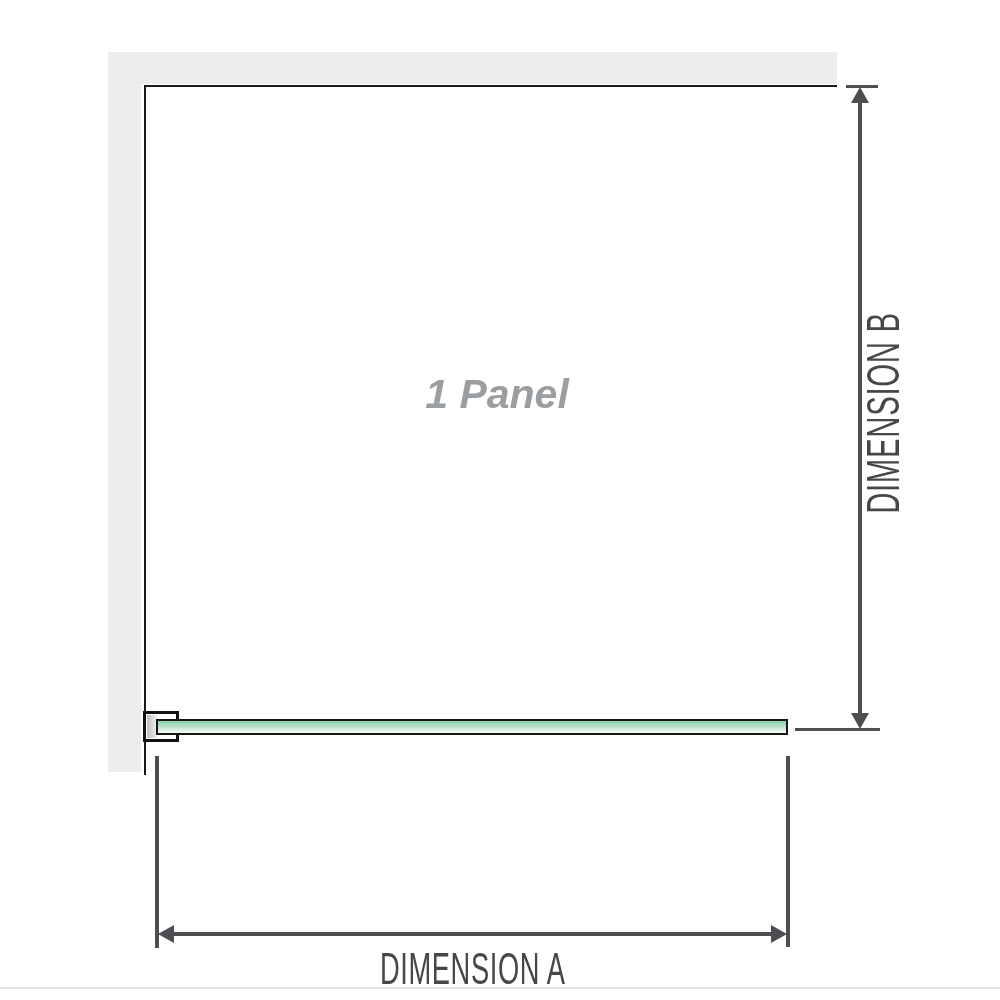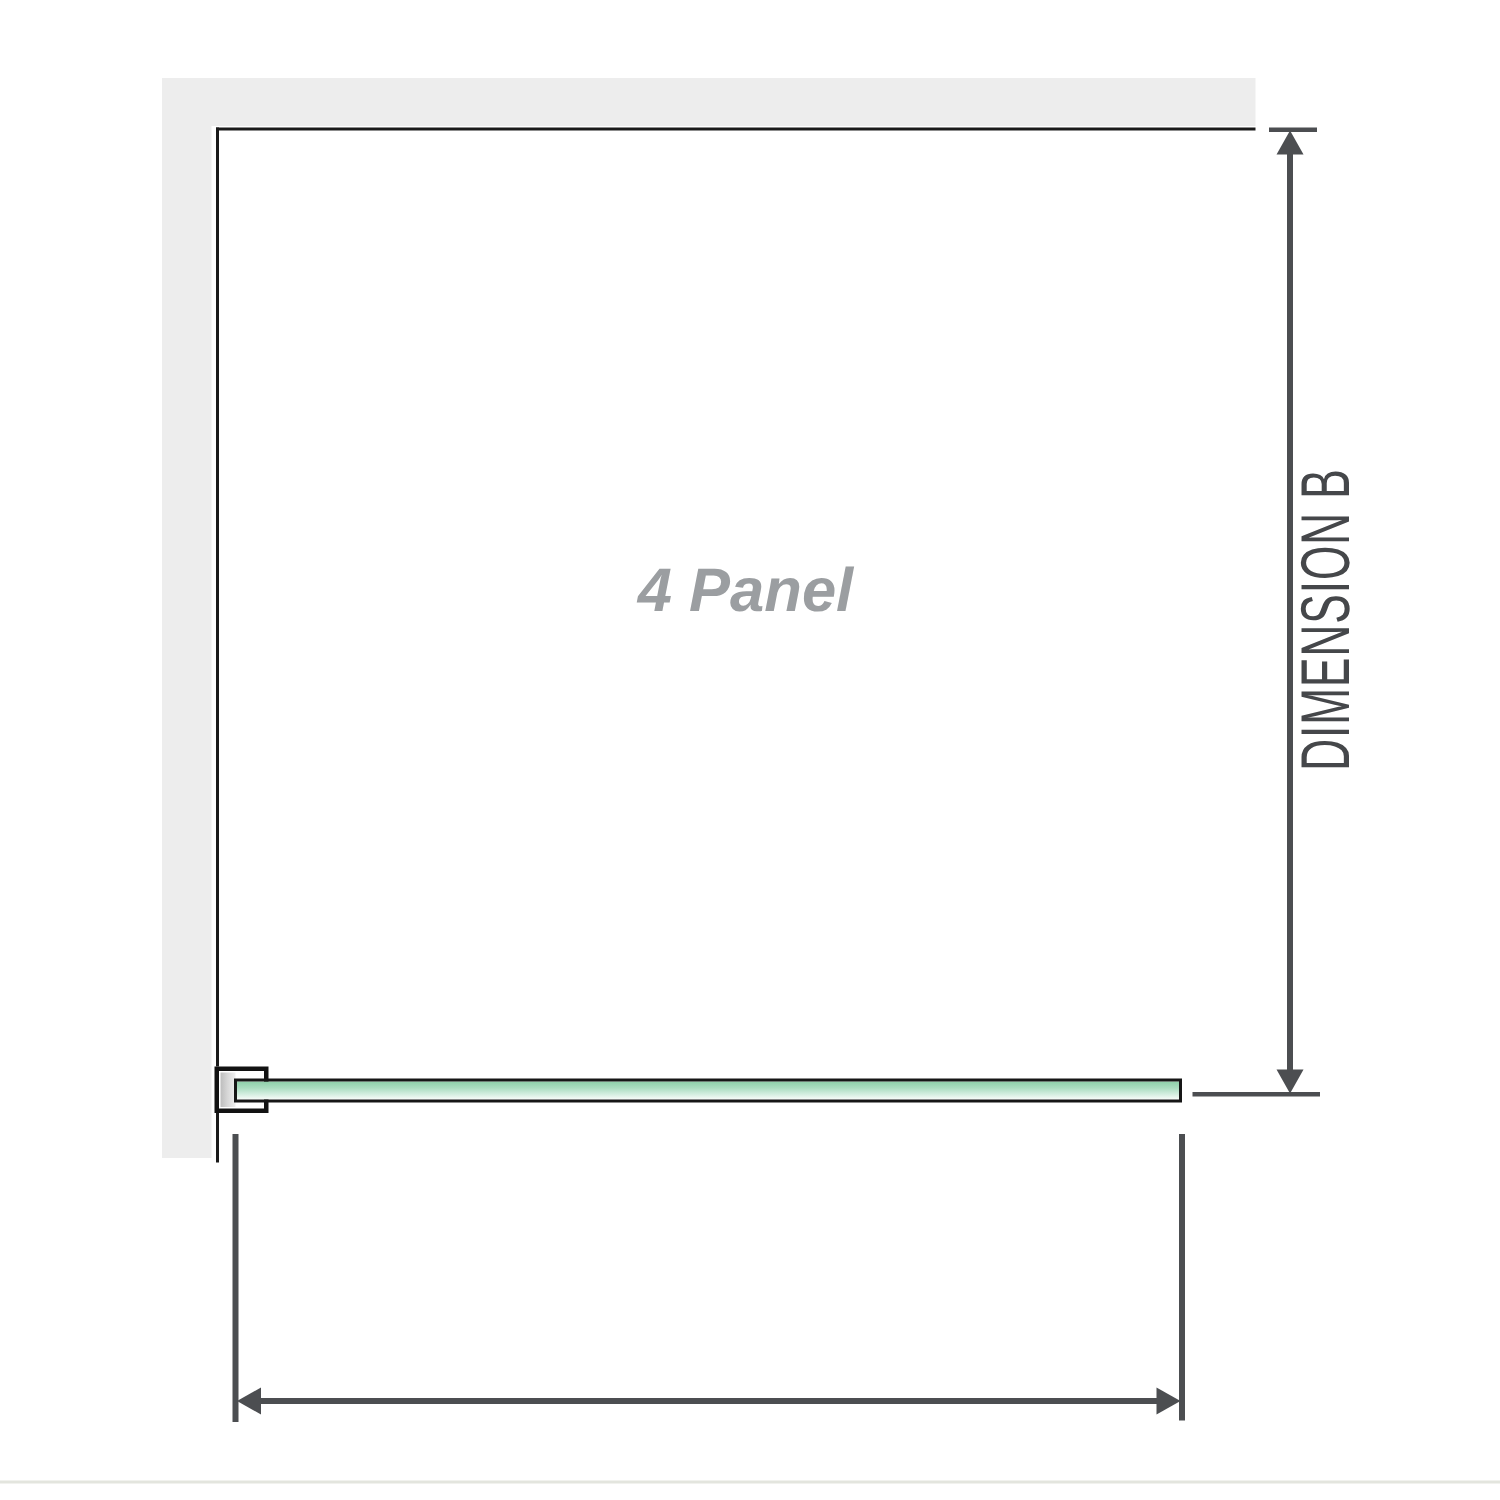--- a/index.html
+++ b/index.html
@@ -139,37 +139,40 @@
 </head>
 <body>
 
 <div class="canvas">
 
   <div class="abs wall-left"></div>
   <div class="abs wall-top"></div>
 
   <div class="abs panel-outline"></div>
 
-  <div class="abs panel-label">4 Panel</div>
+  <div class="abs panel-label">1 Panel</div>
 
   <div class="abs bracket"></div>
   <div class="abs bracket-insert"></div>
 
   <div class="abs glass-bar"></div>
 
   <div class="abs dim dim-b-tick-top"></div>
   <div class="abs dim dim-b-tick-bottom"></div>
   <div class="abs dim dim-b-line"></div>
   <div class="abs arrow arrow-up"></div>
   <div class="abs arrow arrow-down"></div>
   <div class="abs dim-label dim-b-label-wrap">
     <span class="condense">DIMENSION B</span>
   </div>
 
   <div class="abs dim dim-a-ext-left"></div>
   <div class="abs dim dim-a-ext-right"></div>
   <div class="abs dim dim-a-line"></div>
   <div class="abs arrow arrow-left"></div>
   <div class="abs arrow arrow-right"></div>
+  <div class="abs dim-label dim-a-label-wrap">
+    <span class="condense">DIMENSION A</span>
+  </div>
 
   <div class="abs bottom-divider"></div>
 
 </div>
 
 </body></html>

